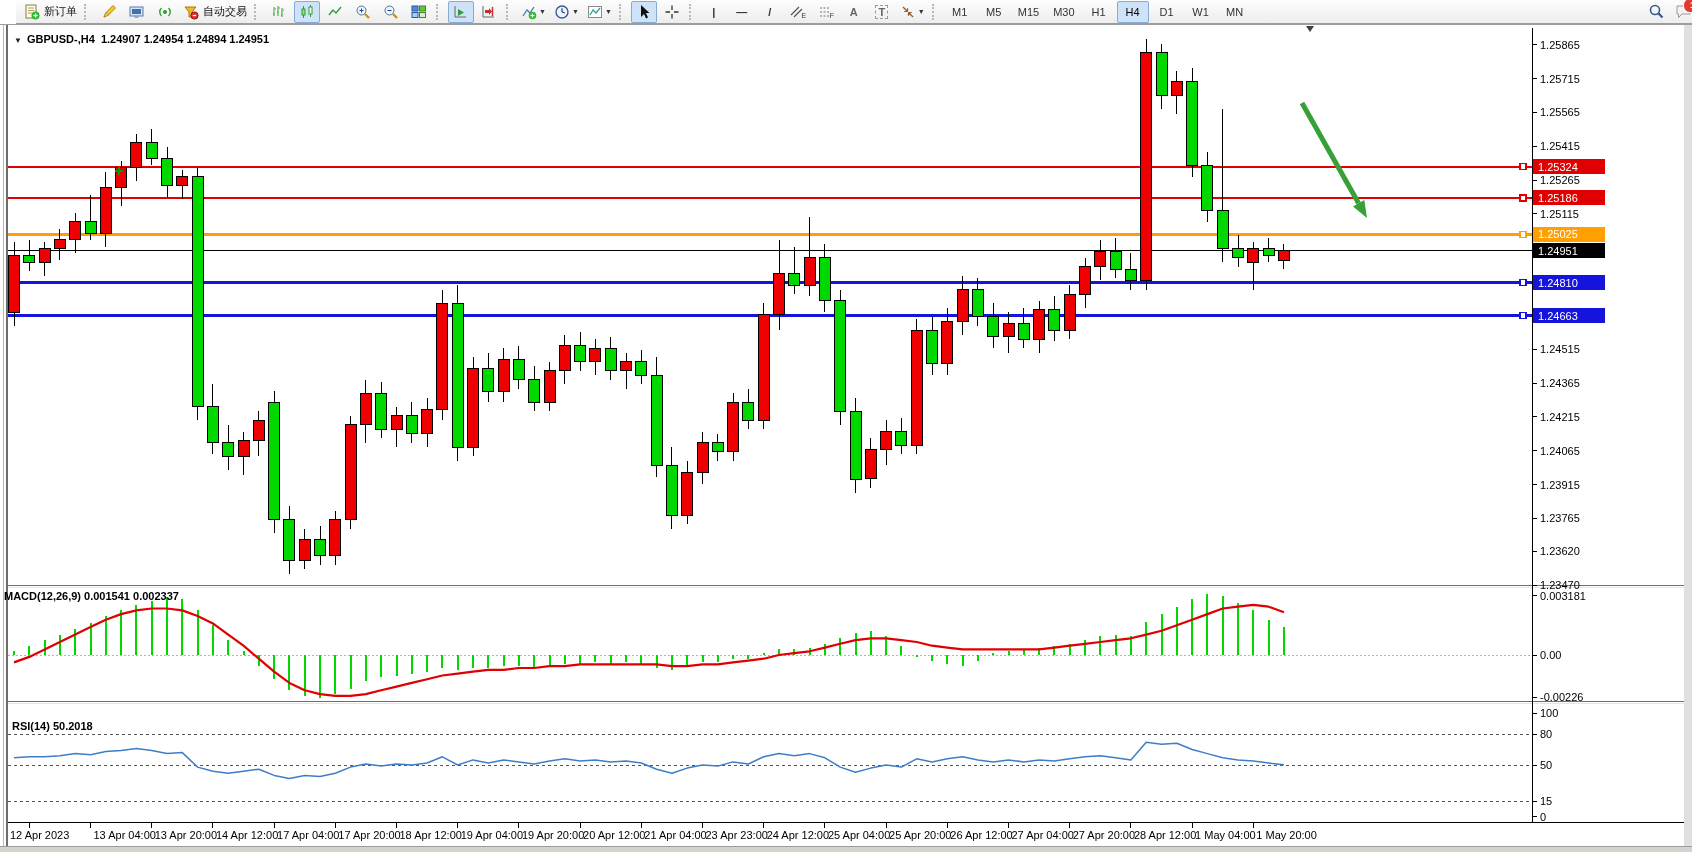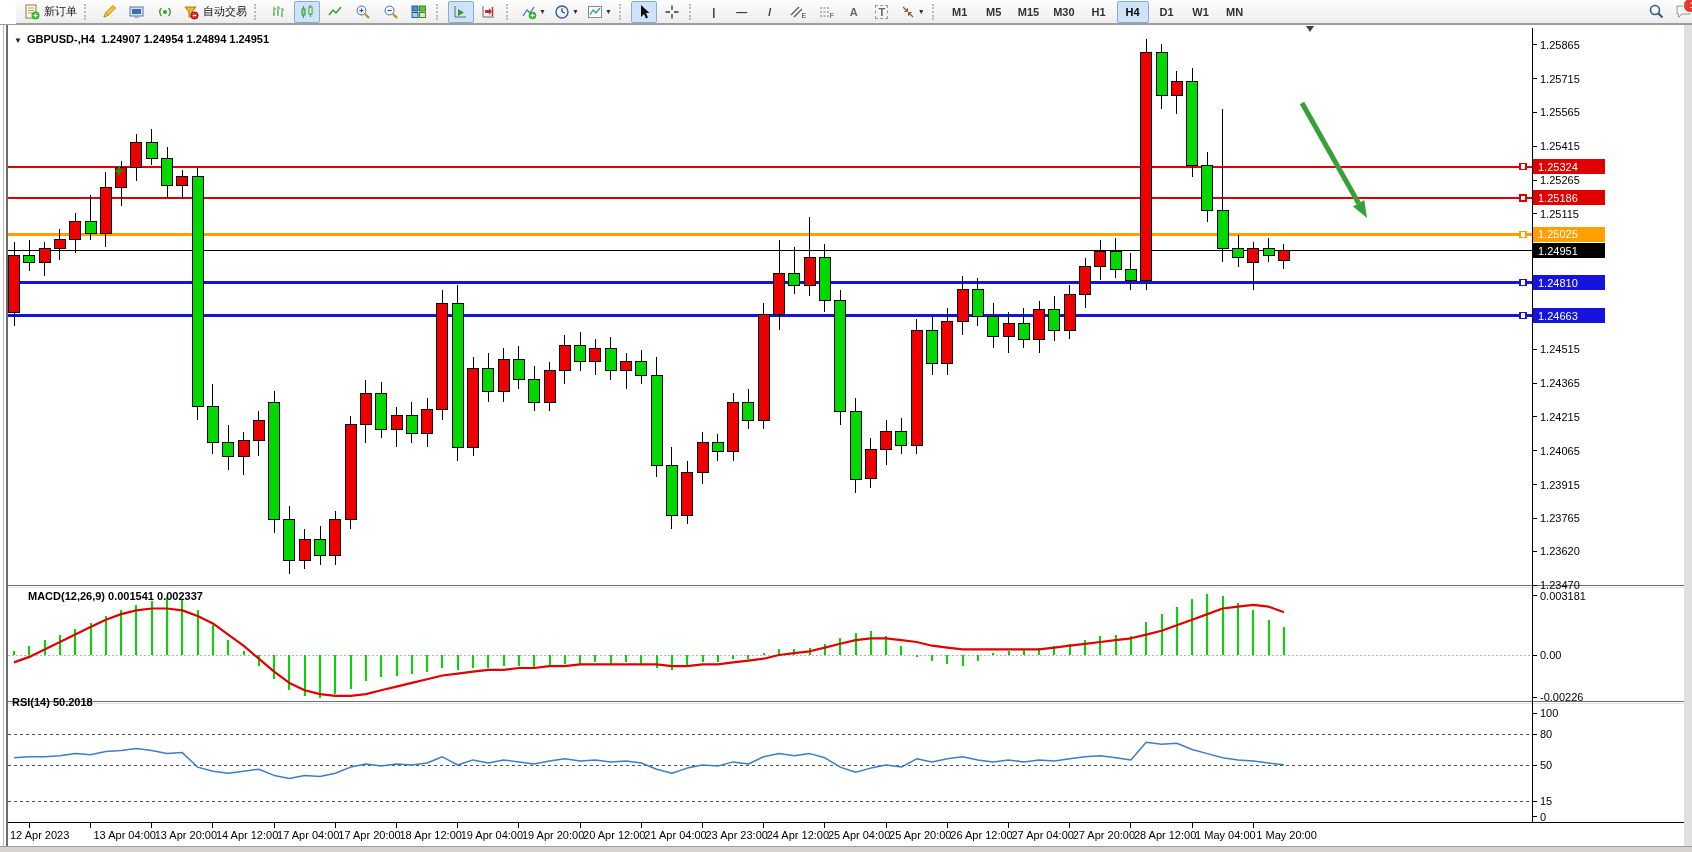--- a/index.html
+++ b/index.html
@@ -30,22 +30,22 @@
   #chat-wrap{position:relative;}
   #badge{
     position:absolute;top:-4px;right:-6px;min-width:13px;height:13px;border-radius:7px;
     background:#e23a2e;color:#fff;font-size:9px;font-weight:bold;display:flex;
     align-items:center;justify-content:center;padding:0 2px;border:1px solid #fff;
   }
   
   .overlay{position:absolute;z-index:5;white-space:pre;color:#000;font-weight:bold;}
   #symbol-label{left:14px;top:33px;}
   #symbol-label .dd{font-size:8px;color:#222;margin-right:5px;}
-  #macd-label{left:28px;top:590px;}
-  #rsi-label{left:12px;top:696px;}
+  #macd-label{left:4px;top:590px;}
+  #rsi-label{left:12px;top:720px;}
   #chart-svg{position:absolute;left:0;top:0;z-index:1;font-family:"Liberation Sans","DejaVu Sans",sans-serif;}
 </style>
 </head>
 <body>
 
 <div id="toolbar">
 
   <div class="tbtn">
     <span>
       <svg width="16" height="16">
@@ -264,21 +264,21 @@
     <span>
       <svg width="16" height="16">
           <path d="M3,3 L7.5,7.5 M7.5,7.5 v-3.2 M7.5,7.5 h-3.2 M13,13 L8.5,8.5 M8.5,8.5 v3.2 M8.5,8.5 h3.2" stroke="#8a5a2a" stroke-width="1.2" fill="none"></path>
         </svg>
     </span>
     <span class="caret">▼</span>
   </div>
 
   <div class="grip"></div>
 
-  <div id="tf-group" style="display:flex;font-weight:bold;">
+  <div id="tf-group" style="display:flex;">
       <div class="tbtn tf">M1</div>
       <div class="tbtn tf">M5</div>
       <div class="tbtn tf">M15</div>
       <div class="tbtn tf">M30</div>
       <div class="tbtn tf">H1</div>
       <div class="tbtn tf active">H4</div>
       <div class="tbtn tf">D1</div>
       <div class="tbtn tf">W1</div>
       <div class="tbtn tf">MN</div>
     </div>

